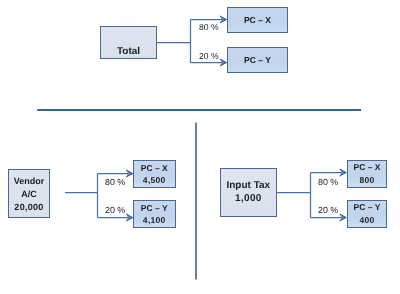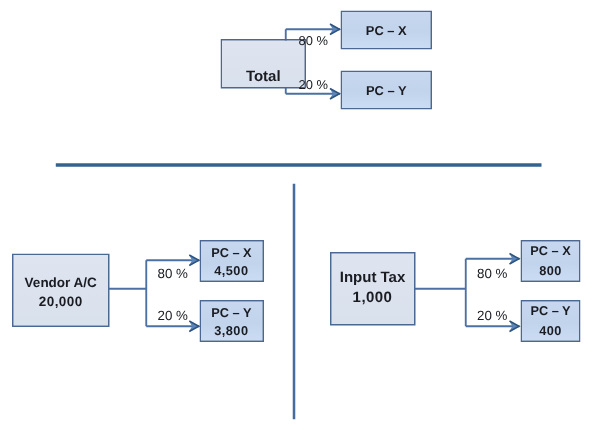--- a/index.html
+++ b/index.html
@@ -46,48 +46,48 @@
       <path d="M310.5,172.5 L310.5,217.5"></path>
       <path d="M310.5,172.5 L346.3,172.5" marker-end="url(#arw)"></path>
       <path d="M310.5,217.5 L346.3,217.5" marker-end="url(#arw)"></path>
     </g>
     <g>
       <line x1="37.2" y1="110" x2="361" y2="110" stroke="#33638f" stroke-width="2.2" stroke-linecap="butt"></line>
       <line x1="196" y1="122.5" x2="196" y2="279.5" stroke="#456c9d" stroke-width="1.7" stroke-linecap="butt"></line>
     </g>
   </svg>
 
-  <div class="box b-light" style="left:100.2px;top:26px;width:57px;height:33px;font-size:10px;padding-top:17px;margin-left:47px;">
+  <div class="box b-light" style="left:100.2px;top:26px;width:57px;height:33px;font-size:10px;padding-top:17px;">
     <span>Total</span>
   </div>
 
   <div class="box b-blue" style="left:227px;top:7px;width:61px;height:26px;font-size:8.6px;">
     <span>PC – X</span>
   </div>
 
   <div class="box b-blue" style="left:227px;top:47px;width:61px;height:26px;font-size:8.6px;">
     <span>PC – Y</span>
   </div>
 
   <div class="lbl" style="left:198.5px;top:22.4px;font-size:8.6px;">80 %</div>
   <div class="lbl" style="left:199.2px;top:51.4px;font-size:8.6px;">20 %</div>
 
-  <div class="box b-light" style="left:7.9px;top:169.2px;width:65px;height:49.4px;font-size:9px;line-height:13.1px;padding-top:2px;">
+  <div class="box b-light" style="left:7.9px;top:169.2px;width:42px;height:49.4px;font-size:9px;line-height:13.1px;padding-top:2px;">
     <span>Vendor A/C</span>
     <span class="amt">20,000</span>
   </div>
 
   <div class="box b-blue" style="left:133px;top:160px;width:42.5px;height:28px;font-size:8.5px;line-height:12.5px;">
     <span>PC – X</span>
     <span class="amt">4,500</span>
   </div>
 
   <div class="box b-blue" style="left:133px;top:200px;width:42.5px;height:28px;font-size:8.5px;line-height:12.5px;">
     <span>PC – Y</span>
-    <span class="amt">3,800</span>
+    <span class="amt">4,100</span>
   </div>
 
   <div class="lbl" style="left:105.2px;top:177px;font-size:8.9px;">80 %</div>
   <div class="lbl" style="left:105.2px;top:205.4px;font-size:8.9px;">20 %</div>
 
   <div class="box b-light" style="left:220px;top:167.8px;width:56.7px;height:48.6px;font-size:10px;line-height:13.1px;">
     <span>Input Tax</span>
     <span class="amt">1,000</span>
   </div>
 

